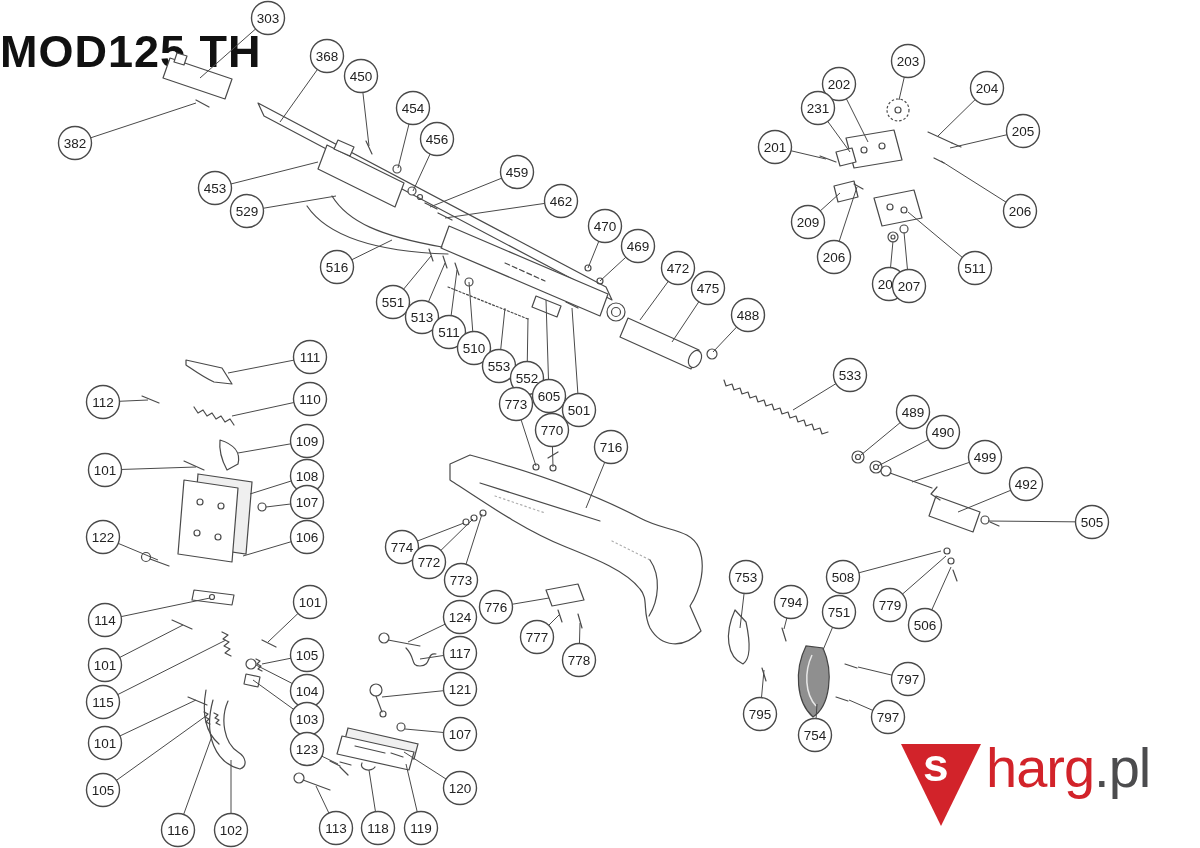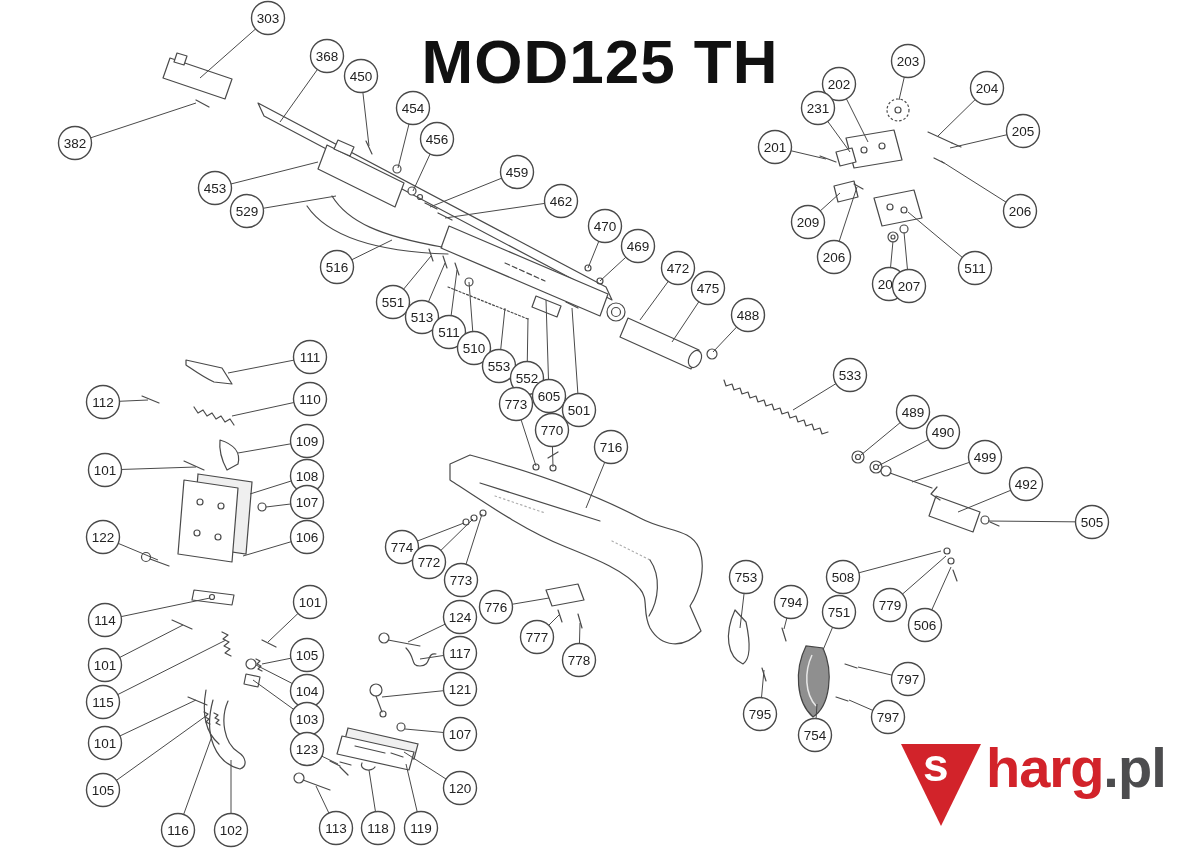--- a/index.html
+++ b/index.html
@@ -3,21 +3,21 @@
 <meta charset="utf-8">
 <style>
   html,body { margin:0; padding:0; background:#ffffff; }
   .page {
     position:relative; width:1200px; height:848px;
     background:#ffffff; overflow:hidden;
     font-family:"Liberation Sans", sans-serif;
   }
   .title {
     position:absolute; top:26px; left:0; width:100%;
-    text-align:center; font-size:62px; font-weight:700;
+    font-size:45px; font-weight:700;
     letter-spacing:1px; color:#111111;
   }
   svg.canvas { position:absolute; left:0; top:0; }
 
   
   .sk  { stroke:#4a4a4a; fill:none; stroke-width:1.2; stroke-linecap:round; stroke-linejoin:round; }
   .skf { stroke:#4a4a4a; fill:#ffffff; stroke-width:1.2; stroke-linejoin:round; }
 
   
   .leader { stroke:#4a4a4a; stroke-width:1; }
@@ -26,21 +26,21 @@
 
   
   .logo { position:absolute; left:896px; top:734px; width:302px; height:100px; }
   .logo-mark { position:absolute; left:2px; top:6px; }
   .logo-s {
     position:absolute; left:27px; top:8px;
     font-weight:700; font-size:46px; color:#ffffff; line-height:1;
   }
   .logo-text {
     position:absolute; left:90px; top:6px;
-    font-weight:700; font-size:56px; line-height:1; letter-spacing:-1px;
+    font-weight:400; font-size:56px; line-height:1; letter-spacing:-1px;
     white-space:nowrap;
   }
   .logo-red  { color:#d2232a; }
   .logo-dark { color:#4c4c4e; }
 </style>
 </head>
 <body>
 
 <div class="page">
 

